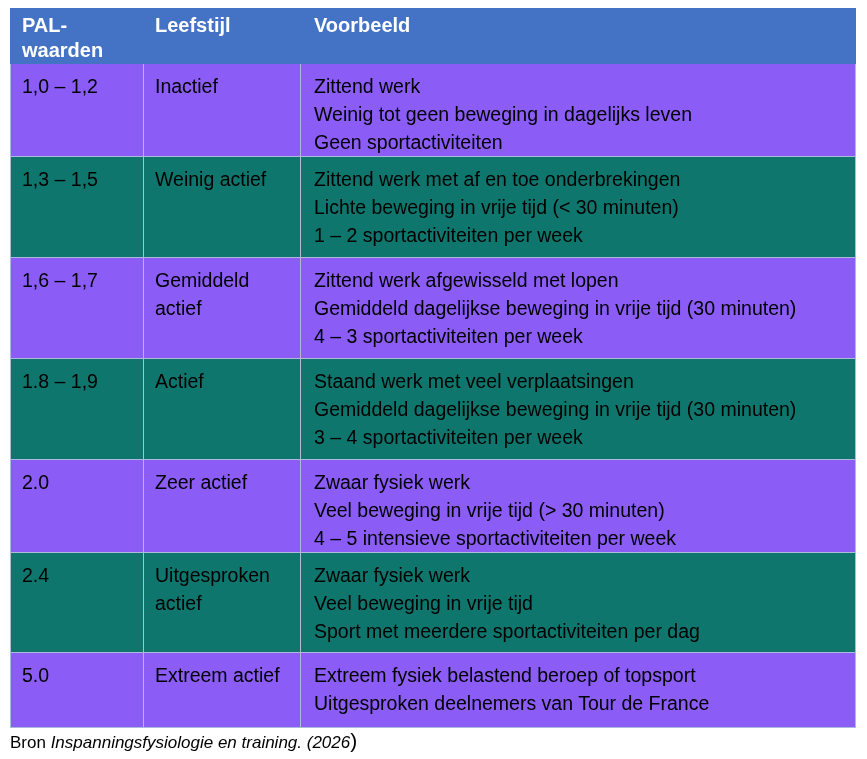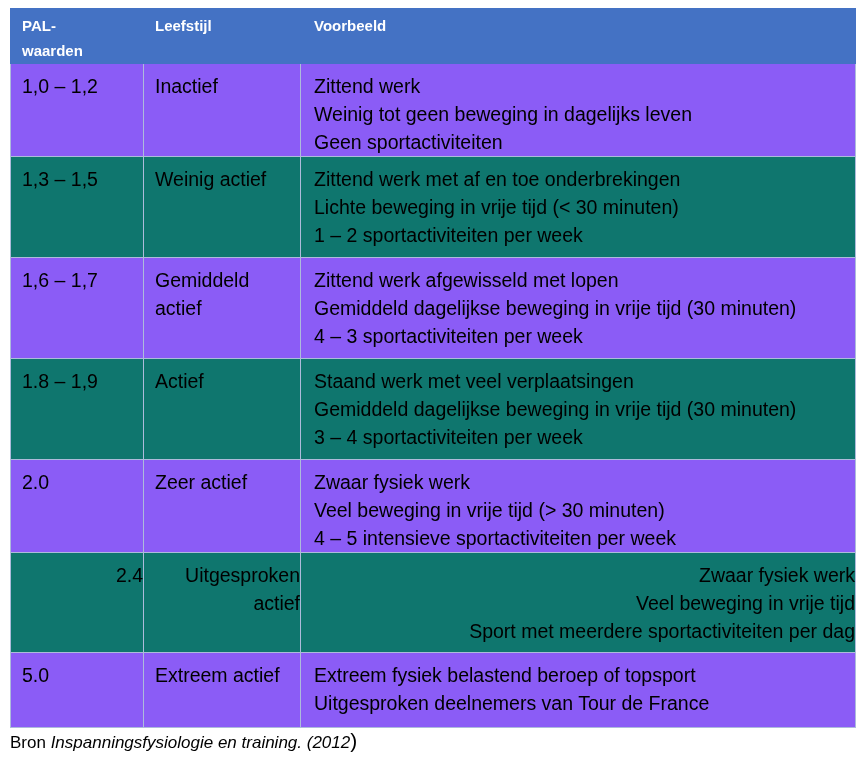--- a/index.html
+++ b/index.html
@@ -45,21 +45,21 @@
     border: 1px solid #adbbdb;
     box-sizing: border-box;
   }
 
   
   .pal-table thead th {
     background: #4472c4;
     border-color: #4472c4;
     color: #ffffff;
     font-weight: bold;
-    font-size: 15px;
+    font-size: 20px;
     line-height: 25px;
     height: 50px;
     text-align: left;
     padding: 4px 0 0 11px;
   }
   .pal-table thead th.h3 { padding-left: 13px; }
 
   
   .pal-table tbody td {
     font-size: 19.5px;
@@ -71,21 +71,21 @@
 
   .pal-table tbody tr.shaded td {
     background: #8b5cf6;
   }
 
   .pal-table tbody tr.r1 td { height: 92px; }
   .pal-table tbody tr.r2 td { height: 101px; }
   .pal-table tbody tr.r3 td { height: 101px; }
   .pal-table tbody tr.r4 td { height: 101px; }
   .pal-table tbody tr.r5 td { height: 75px; }
-  .pal-table tbody tr.r6 td { height: 100px; text-align: right; }
+  .pal-table tbody tr.r6 td { height: 100px; }
   .pal-table tbody tr.r7 td { height: 75px; }
 
   .line { display: block; white-space: pre; }
 
   
   .caption {
     position: absolute;
     left: 10px;
     top: 730px;
     font-size: 17px;
@@ -195,16 +195,16 @@
         <td class="col3">
           <span class="line">Extreem fysiek belastend beroep of topsport</span>
           <span class="line">Uitgesproken deelnemers van Tour de France</span>
         </td>
       </tr>
 
     </tbody>
   </table>
 
   <div class="caption">
-    <span>Bron </span><span class="src-title">Inspanningsfysiologie en training.</span><span class="src-title year-open"> (2012</span><span class="paren-close">)</span>
+    <span>Bron </span><span class="src-title">Inspanningsfysiologie en training.</span><span class="src-title year-open"> (2026</span><span class="paren-close">)</span>
   </div>
 
 </div>
 
 </body></html>

